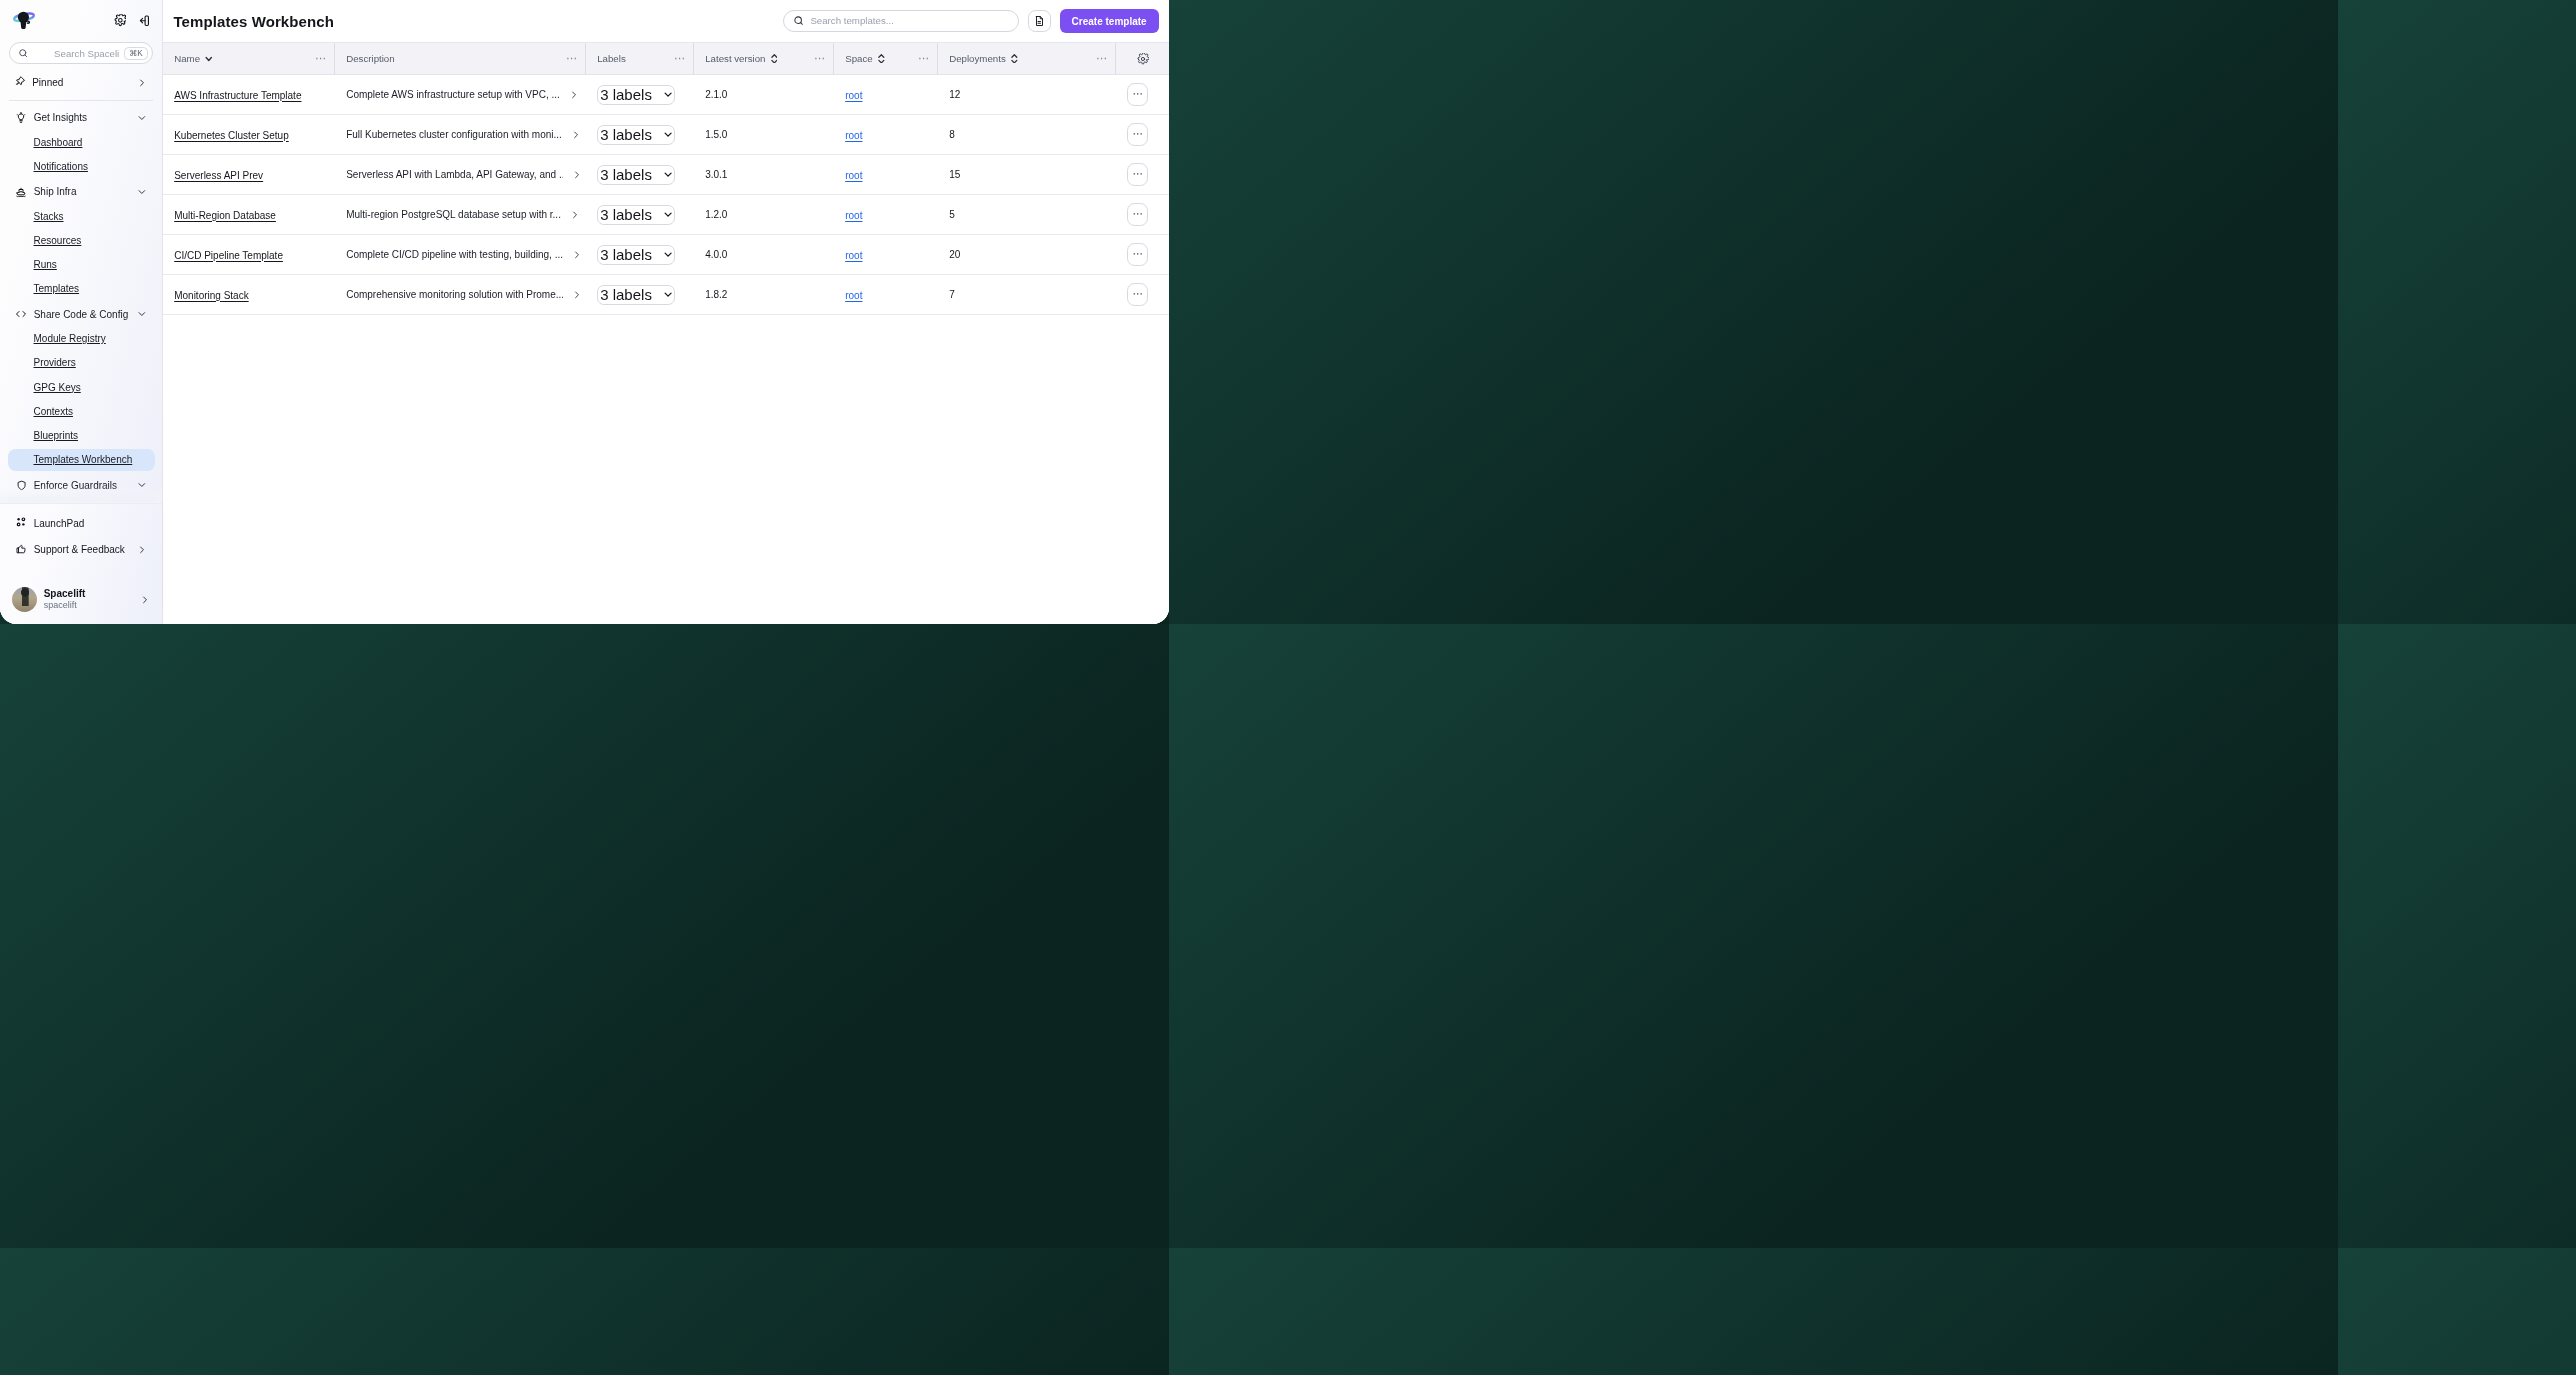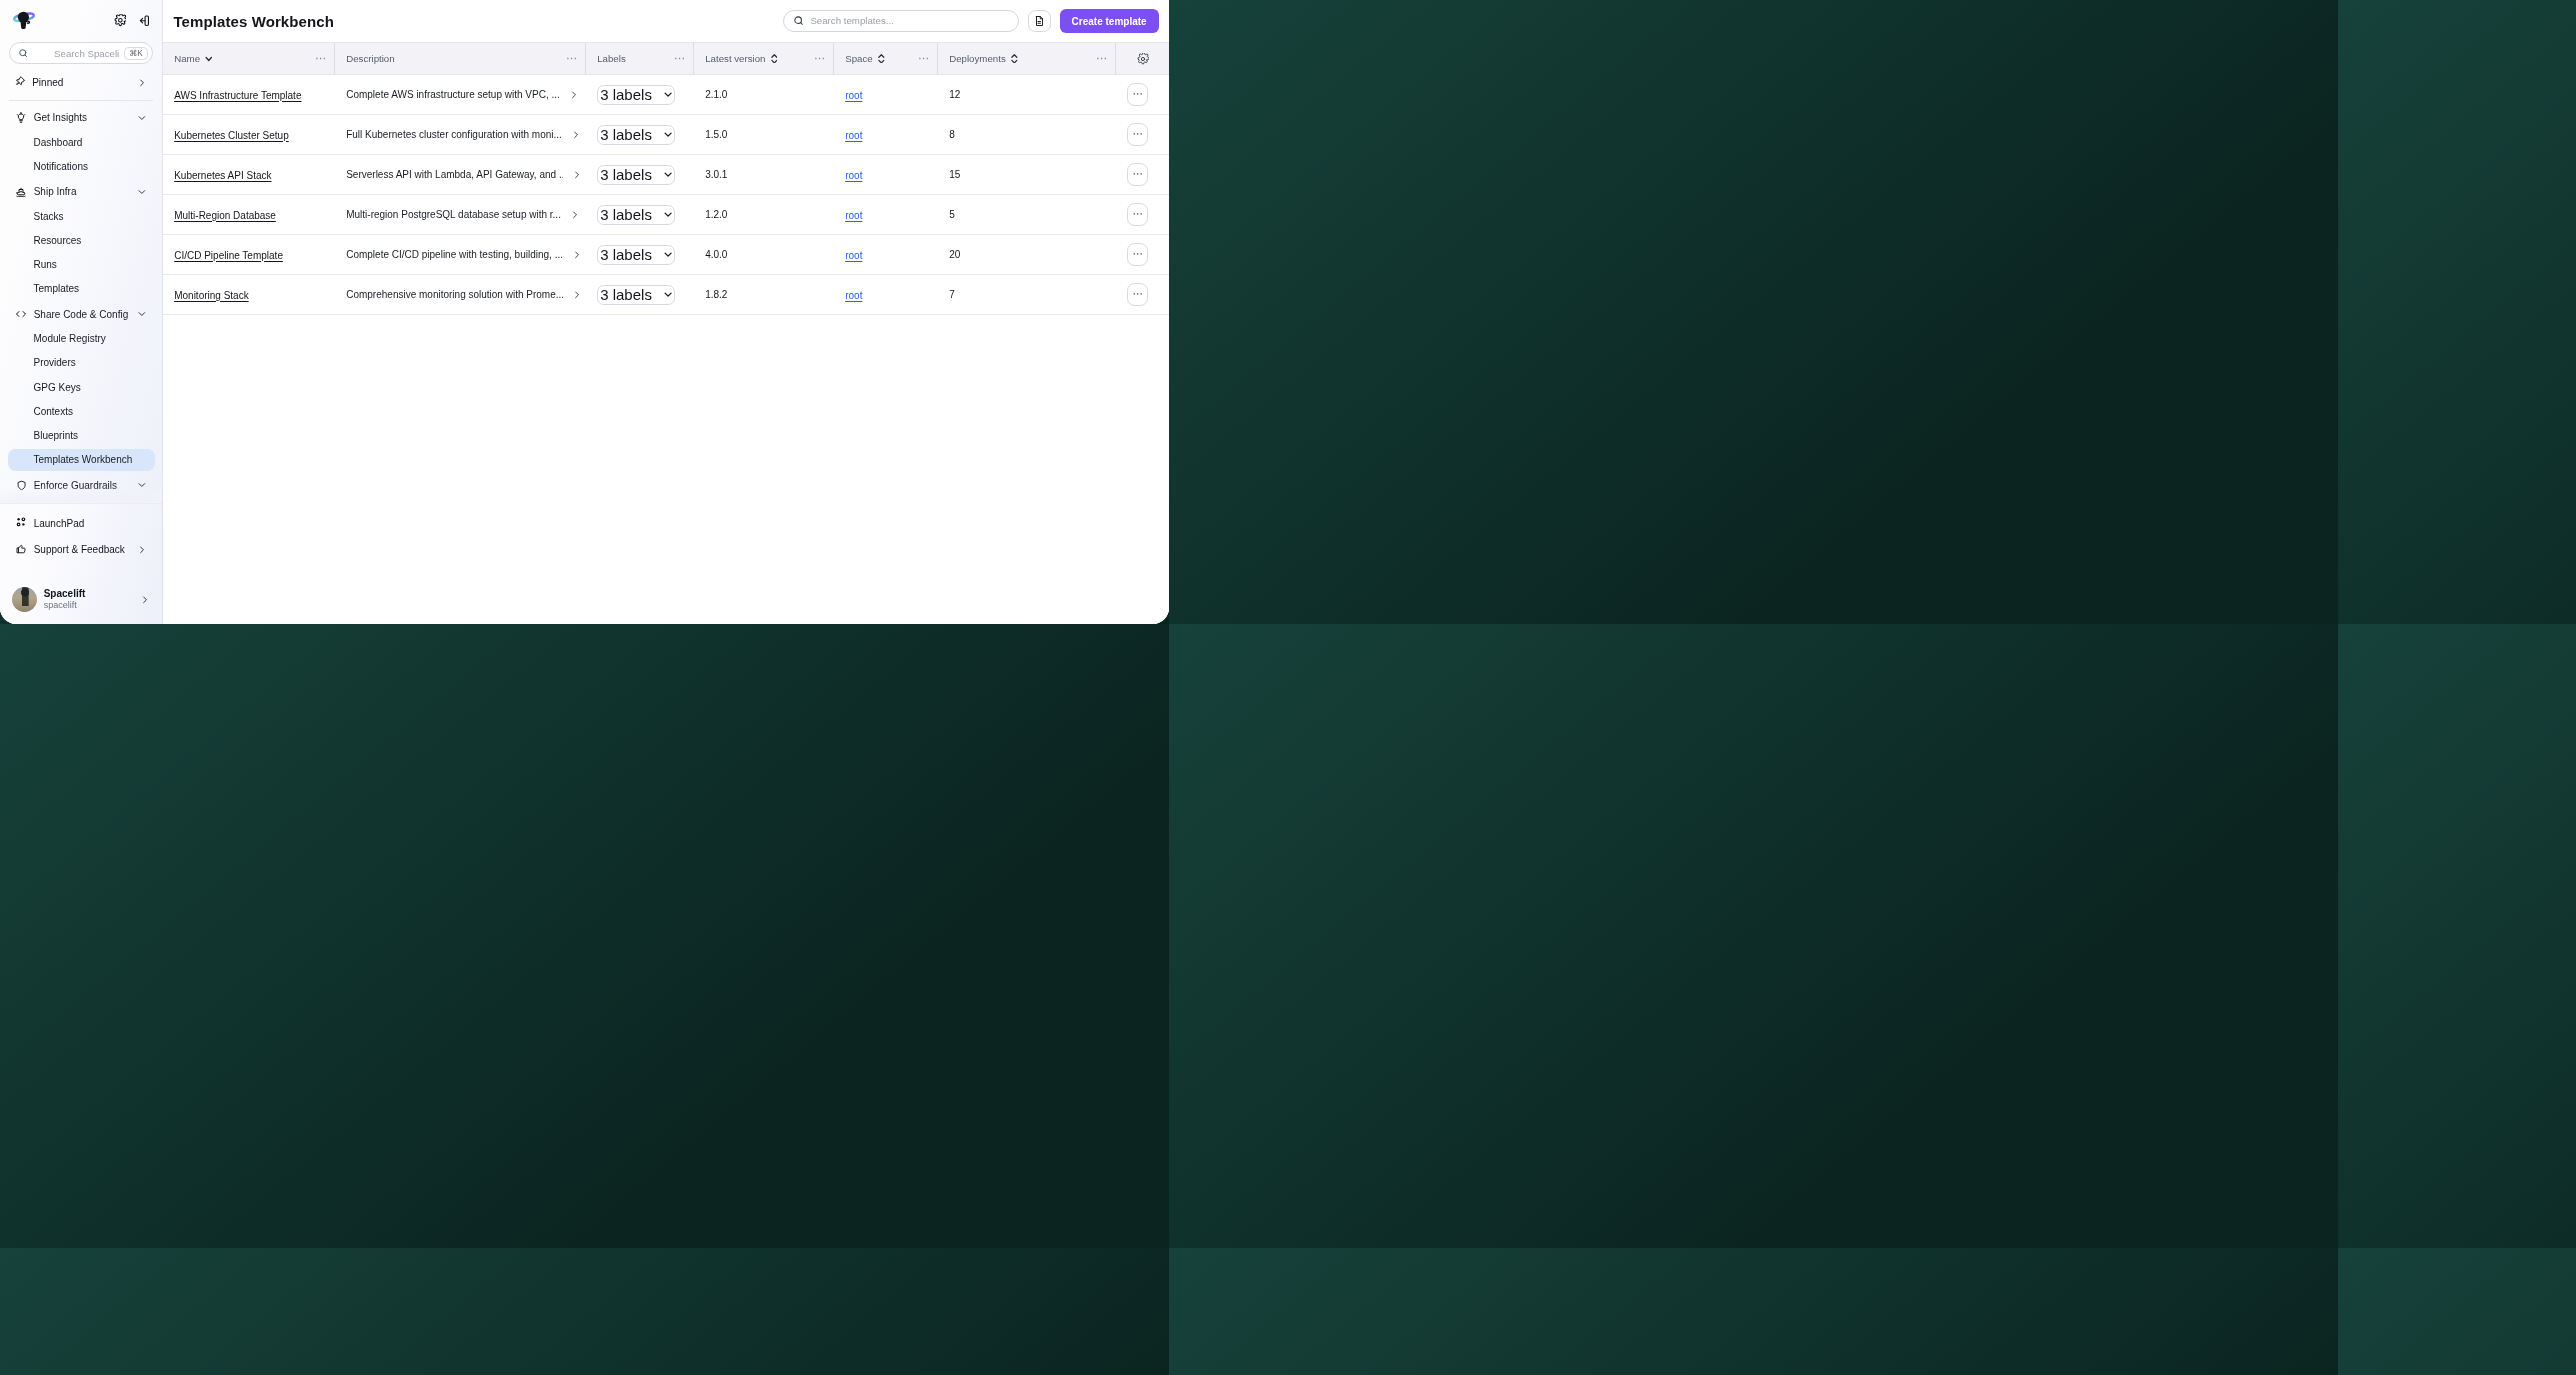--- a/index.html
+++ b/index.html
@@ -22,21 +22,21 @@
     display:flex; align-items:center; gap:5.2px; padding:0 4.5px 0 7.5px; color:#8a8f9c; }
   .side-search input { border:none; outline:none; flex:1; min-width:0; font-size:9.7px; color:#3a3f4a; background:transparent; font-family:inherit;margin-left:21px; }
   .side-search input::placeholder { color:#9ca0ac; }
   .kbd { border:0.7px solid #d9d9e4; border-radius:4.5px; font-size:8.2px; color:#5c6370; padding:0.7px 3.7px; background:#fff; white-space:nowrap; }
   .pinned-row { margin:6px 7.5px 0; height:21px; display:flex; align-items:center; gap:6px; padding:0 7.5px; font-size:10px; color:#14161c; border-radius:7.5px; cursor:pointer; }
   .side-divider { margin:6.7px 9px 1.5px; border-top:0.7px solid #e4e4ee; }
   .nav { flex:1; padding:1.5px 7.5px 0; position:relative; overflow:hidden; }
   .nav-row { height:22.4px; margin-bottom:1.9px; display:flex; align-items:center; gap:6px; border-radius:7.5px; padding:0 7.5px; font-size:10px; color:#171a22; cursor:pointer; }
   .nav-row.section { margin-top:3px; }
   .nav-row .nav-icon { width:12.7px; display:flex; justify-content:center; color:#14161c; flex:0 0 12.7px; }
-  .nav-row.sub { padding-left:26px; }
+  .nav-row.sub { padding-left:26px;text-decoration:underline; }
   .nav-row.selected { background:#d8e6fb; }
   .nav-row.faded { color:#4a5060; opacity:.8; }
   .chev-end { margin-left:auto; color:#2c313c; display:flex; }
   .nav-fade { position:absolute; left:0; right:0; bottom:0; height:16.4px; background:linear-gradient(rgba(244,245,251,0), rgba(243,244,250,.95)); pointer-events:none; }
   .side-footer { padding:7.5px 7.5px 7.5px; border-top:0.7px solid #ececf4; box-shadow:0 -7.5px 10.4px -6px rgba(23,26,34,.10); background:linear-gradient(105deg,#fcfcfe 25%,#eef0fa 95%); }
   .foot-row { height:24px; display:flex; align-items:center; gap:6.7px; padding:0 7.5px; font-size:10px; color:#14161c; border-radius:7.5px; cursor:pointer; margin-bottom:2.2px; }
   .profile { height:34px; display:flex; align-items:center; gap:6.7px; padding:0 4.5px; border-radius:7.5px; cursor:pointer; margin-top:21px; }
   .avatar { width:25px; height:25px; border-radius:50%; flex:0 0 25px;
     background:
       linear-gradient(180deg, rgba(30,32,30,.85) 0%, rgba(30,32,30,.85) 100%) 52% 0 / 6.7px 19.4px no-repeat,
@@ -412,21 +412,21 @@
           </button></div>
       <div class="cell version">1.5.0</div>
       <div class="cell space"><a>root</a></div>
       <div class="cell deploy">8</div>
       <div class="cell actions">
           <button class="row-menu">⋯</button>
         </div>
     </div>
 
     <div class="trow grid-cols">
-      <div class="cell name"><a>Kubernetes API Stack</a></div>
+      <div class="cell name"><a>Serverless API Prev</a></div>
       <div class="cell desc">
         <span class="desc-text">Serverless API with Lambda, API Gateway, and ...</span>
         <span class="desc-chev">
             <svg width="9.7" height="9.7" viewBox="0 0 24 24" fill="none" stroke="currentColor" stroke-width="2" stroke-linecap="round" stroke-linejoin="round">
               <path d="M9 5l7 7-7 7"></path>
             </svg>
           </span>
       </div>
       <div class="cell labels"><button class="pill">
             <span>3 labels</span>

